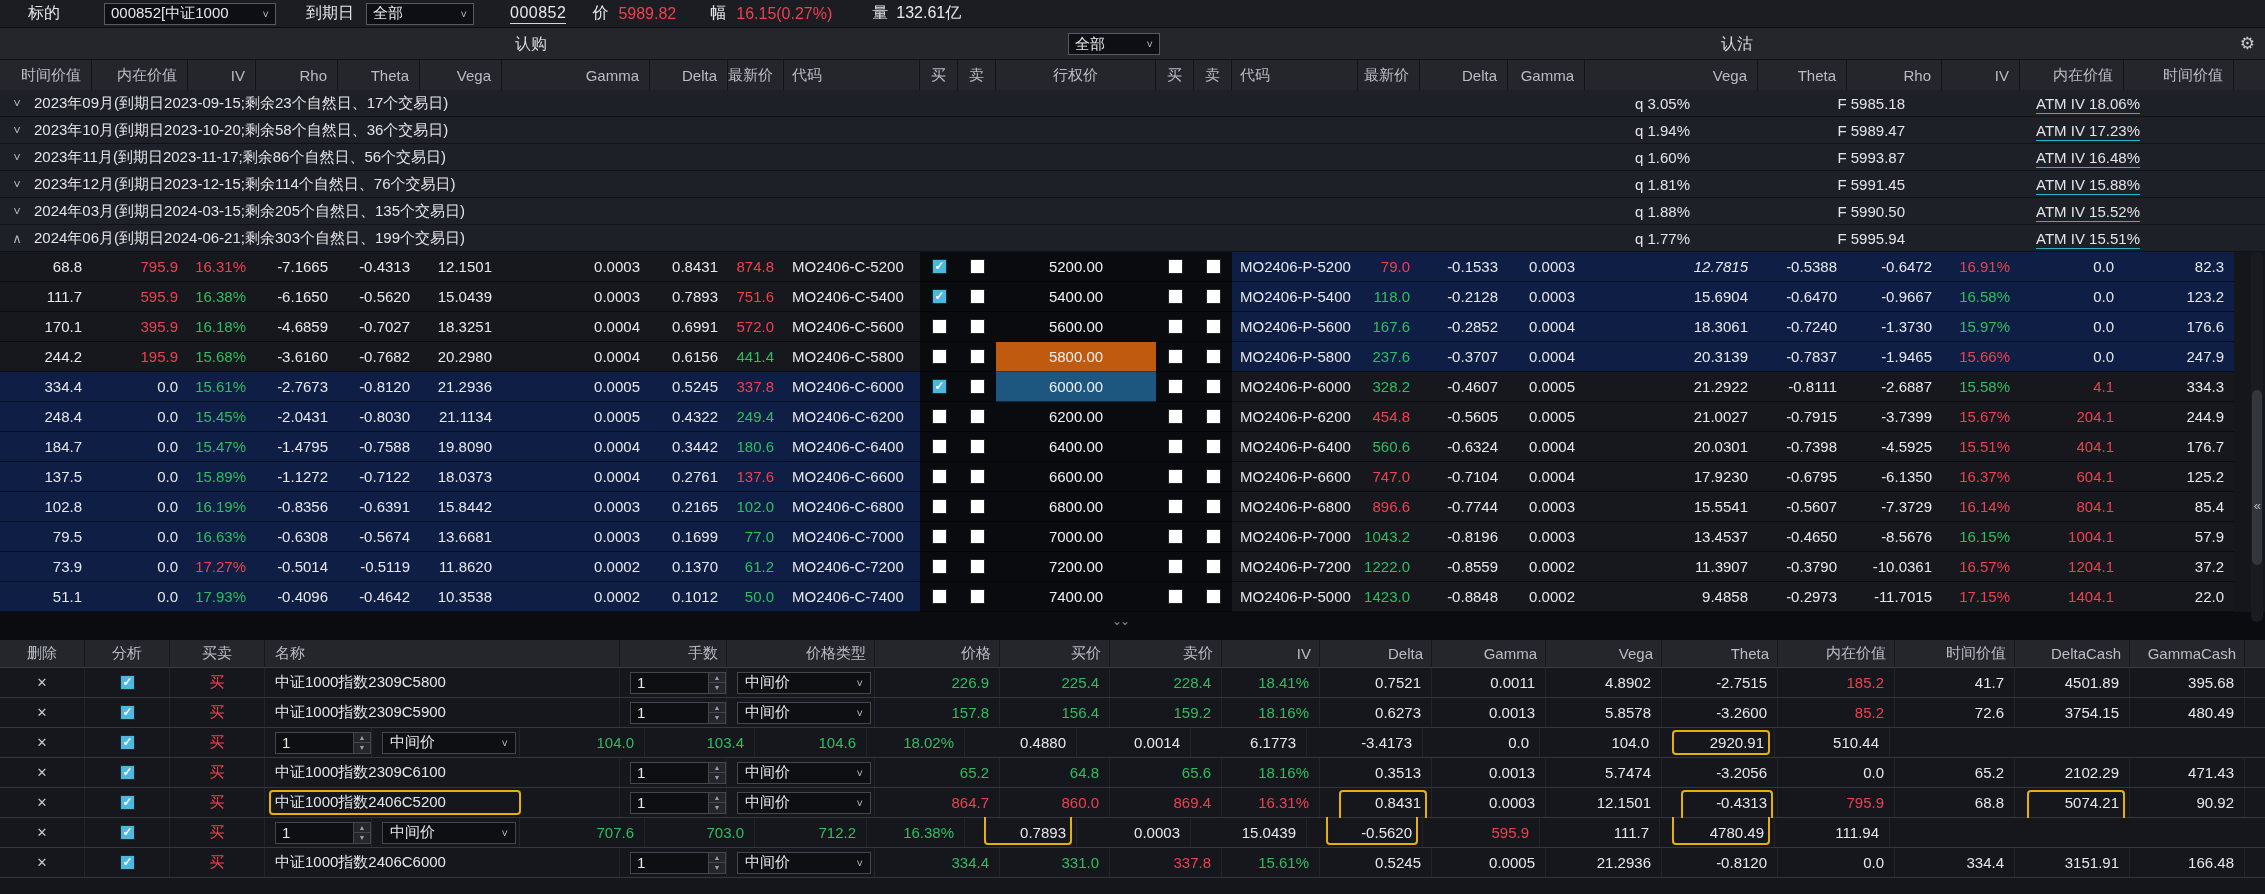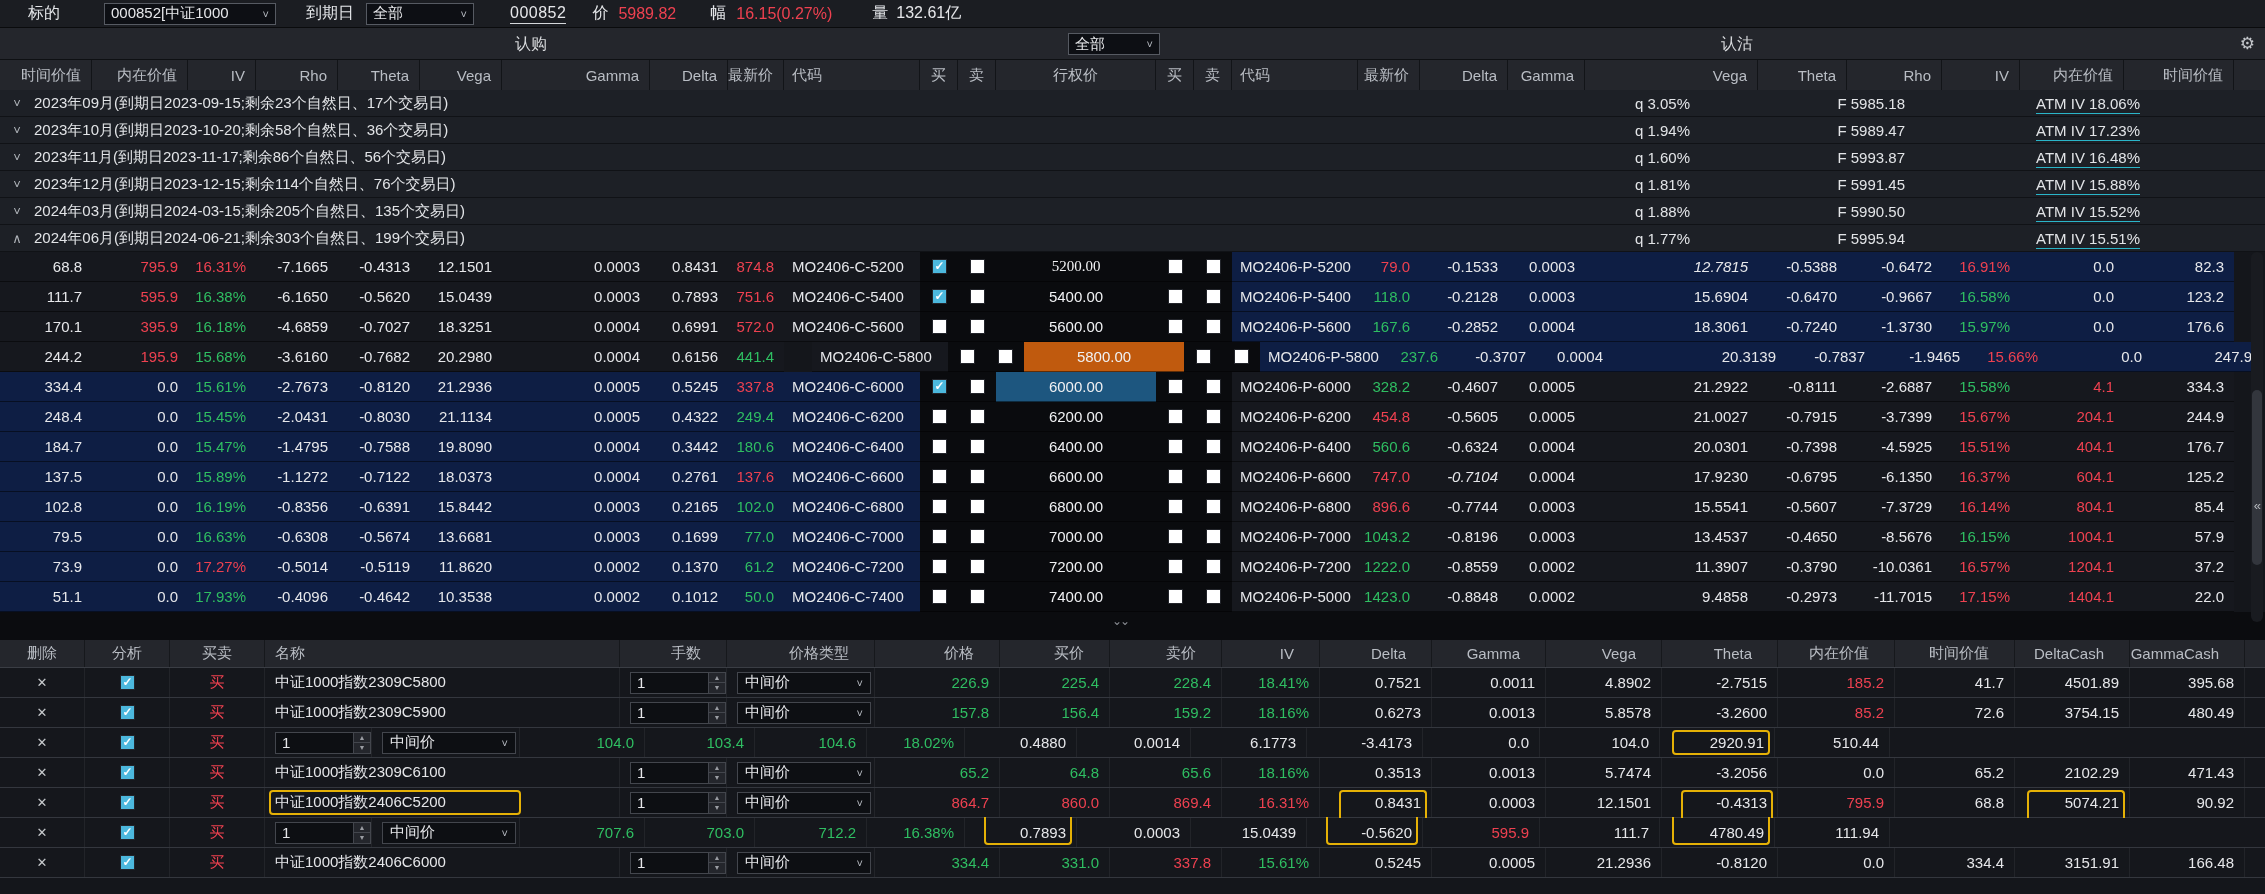--- a/index.html
+++ b/index.html
@@ -52,21 +52,21 @@
   .cb.on{background:#4cb8dd;position:relative;}
   .cb.on:after{content:"✓";position:absolute;left:2px;top:-1px;color:#fff;font-size:12px;font-weight:bold;}
 
   
   .divider{position:absolute;left:0;top:612px;width:100%;height:28px;background:#0b0c0f;}
   .divider .handle{position:absolute;left:1112px;top:2px;color:#8a8d93;font-size:12px;letter-spacing:-2px;}
 
   
   .poshead{position:absolute;left:0;top:640px;width:100%;height:28px;background:#24262c;display:flex;font-size:15px;color:#b9bdc4;border-bottom:1px solid #3a3d44;}
   .poshead .hc{border-right:1px solid #16181c;display:flex;align-items:center;height:100%;}
-  .poshead .hc.r{justify-content:flex-end;padding-right:25px;}
+  .poshead .hc.r{justify-content:flex-end;padding-right:8px;}
   .poshead .hc.l{justify-content:flex-start;padding-left:10px;}
   .poshead .hc.c{justify-content:center;}
   .posrows{position:absolute;left:0;top:668px;width:100%;}
   .prow{display:flex;height:30px;font-size:15px;background:#15171c;border-bottom:1px solid #34373e;}
   .prow .cell{display:flex;align-items:center;border-right:1px solid #222429;position:relative;}
   .prow .cell.r{justify-content:flex-end;padding-right:10px;}
   .prow .cell.l{justify-content:flex-start;padding-left:10px;}
   .prow .cell.c{justify-content:center;}
   .xdel{color:#c7cacd;font-size:13px;}
   .buytxt{color:#ee4150;}
@@ -204,21 +204,21 @@
         <div class="cell r bgdark" style="width: 148px;">0.0003</div>
         <div class="cell r bgdark" style="width: 78px;">0.8431</div>
         <div class="cell r bgdark red" style="width: 56px;">874.8</div>
         <div class="cell l bgdark" style="width: 136px;">MO2406-C-5200</div>
         <div class="cell c bgstrip" style="width: 38px;">
           <div class="cb on"></div>
         </div>
         <div class="cell c bgstrip" style="width: 38px;">
           <div class="cb"></div>
         </div>
-        <div class="cell c strike-cell bgstrip" style="width: 160px; font-family: Liberation Serif, serif;">5200.00</div>
+        <div class="cell c strike-cell bgstrip" style="width: 160px;">5200.00</div>
         <div class="cell c bgstrip" style="width: 38px;">
           <div class="cb"></div>
         </div>
         <div class="cell c bgstrip" style="width: 38px;">
           <div class="cb"></div>
         </div>
         <div class="cell l bgnavy" style="width: 126px;">MO2406-P-5200</div>
         <div class="cell r bgnavy red" style="width: 62px;">79.0</div>
         <div class="cell r bgnavy" style="width: 88px;">-0.1533</div>
         <div class="cell r bgnavy" style="width: 77px;">0.0003</div>
@@ -302,21 +302,21 @@
       <div class="crow">
         <div class="cell r bgdark" style="width: 92px;">244.2</div>
         <div class="cell r bgdark red" style="width: 96px;">195.9</div>
         <div class="cell r bgdark green" style="width: 68px;">15.68%</div>
         <div class="cell r bgdark" style="width: 82px;">-3.6160</div>
         <div class="cell r bgdark" style="width: 82px;">-0.7682</div>
         <div class="cell r bgdark" style="width: 82px;">20.2980</div>
         <div class="cell r bgdark" style="width: 148px;">0.0004</div>
         <div class="cell r bgdark" style="width: 78px;">0.6156</div>
         <div class="cell r bgdark green" style="width: 56px;">441.4</div>
-        <div class="cell l bgdark" style="width: 136px; margin-left: 28px;">MO2406-C-5800</div>
+        <div class="cell l bgdark" style="width: 136px;">MO2406-C-5800</div>
         <div class="cell c bgstrip" style="width: 38px;">
           <div class="cb"></div>
         </div>
         <div class="cell c bgstrip" style="width: 38px;">
           <div class="cb"></div>
         </div>
         <div class="cell c strike-cell strike-orange" style="width: 160px;">5800.00</div>
         <div class="cell c bgstrip" style="width: 38px;">
           <div class="cb"></div>
         </div>
@@ -458,21 +458,21 @@
         </div>
         <div class="cell c strike-cell bgstrip" style="width: 160px;">6600.00</div>
         <div class="cell c bgstrip" style="width: 38px;">
           <div class="cb"></div>
         </div>
         <div class="cell c bgstrip" style="width: 38px;">
           <div class="cb"></div>
         </div>
         <div class="cell l bgdark" style="width: 126px;">MO2406-P-6600</div>
         <div class="cell r bgdark red" style="width: 62px;">747.0</div>
-        <div class="cell r bgdark" style="width: 88px; font-style: italic;">-0.7104</div>
+        <div class="cell r bgdark" style="width: 88px;">-0.7104</div>
         <div class="cell r bgdark" style="width: 77px;">0.0004</div>
         <div class="cell r bgdark" style="width: 173px;">17.9230</div>
         <div class="cell r bgdark" style="width: 89px;">-0.6795</div>
         <div class="cell r bgdark" style="width: 95px;">-6.1350</div>
         <div class="cell r bgdark red" style="width: 78px;">16.37%</div>
         <div class="cell r bgdark red" style="width: 104px;">604.1</div>
         <div class="cell r bgdark" style="width: 110px;">125.2</div>
       </div>
       <div class="crow">
         <div class="cell r bgnavy" style="width: 92px;">102.8</div>

